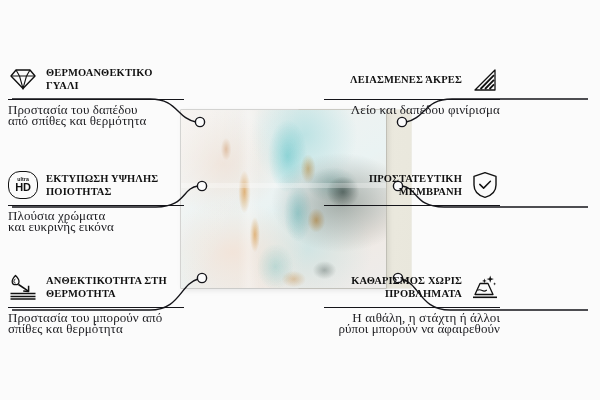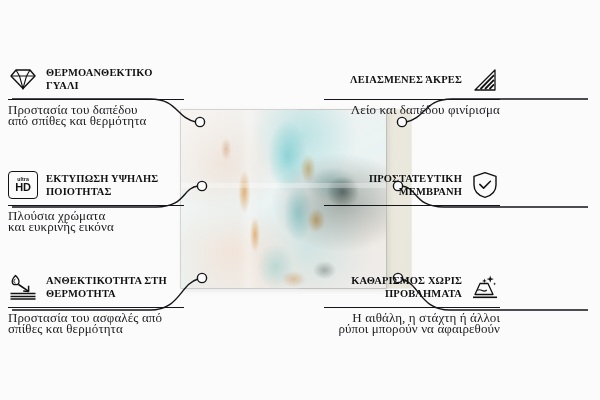--- a/index.html
+++ b/index.html
@@ -156,21 +156,21 @@
     justify-content: center;
     color: #111;
   }
   .f-icon svg { display: block; }
 
   
   .hd-badge {
     width: 29px;
     height: 26px;
     border: 1.4px solid #111;
-    border-radius: 4px;
+    border-radius: 12px;
     display: flex;
     flex-direction: column;
     align-items: center;
     justify-content: center;
     line-height: 1;
     font-family: "Liberation Sans", sans-serif;
   }
   .hd-badge .u {
     font-size: 5.2px;
     font-weight: 700;
@@ -279,21 +279,21 @@
           <path d="M6.3 4.8 C5.2 6.1 4.9 6.9 4.9 7.6 C4.9 8.5 5.6 9.1 6.5 9.1" fill="none" stroke="#111" stroke-width="1"></path>
           <path d="M9.5 10.5 L19 16.8" fill="none" stroke="#111" stroke-width="1.5"></path>
           <path d="M19.6 11.8 L19.6 17.4 L14.2 17" fill="none" stroke="#111" stroke-width="1.5" stroke-linejoin="round"></path>
           <path d="M1.5 19.6 H26.5 M1.5 22.6 H26.5 M1.5 25 H26.5" stroke="#111" stroke-width="1.5"></path>
         </svg>
       </span>
       <span class="f-title">ΑΝΘΕΚΤΙΚΟΤΗΤΑ ΣΤΗ ΘΕΡΜΟΤΗΤΑ</span>
     </div>
     <div class="f-rule"></div>
     <div class="f-desc">
-      <span>Προστασία του ασφαλές από</span><br>
+      <span>Προστασία του μπορούν από</span><br>
       <span>σπίθες και θερμότητα</span>
     </div>
   </div>
 
   <div class="feature right" style="top:62px">
     <div class="f-head">
       <span class="f-icon">
         <svg width="28" height="26" viewBox="0 0 28 26">
           <path d="M4 24 L24 4 L24 24 Z" fill="none" stroke="#111" stroke-width="1.3" stroke-linejoin="round"></path>
           <path d="M9.5 23 L23 9.2 M14 23 L23 13.8 M18.5 23 L23 18.4" stroke="#111" stroke-width="1.8"></path>

